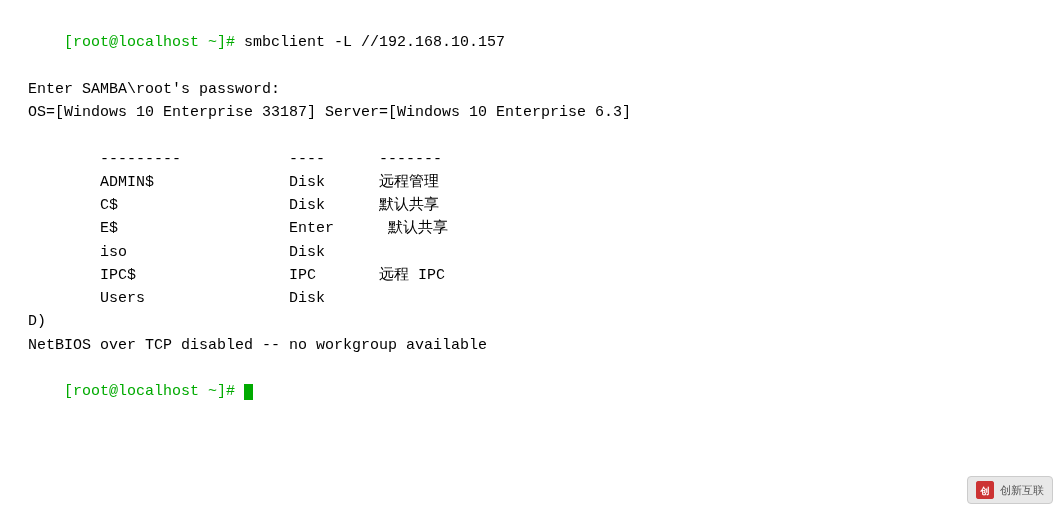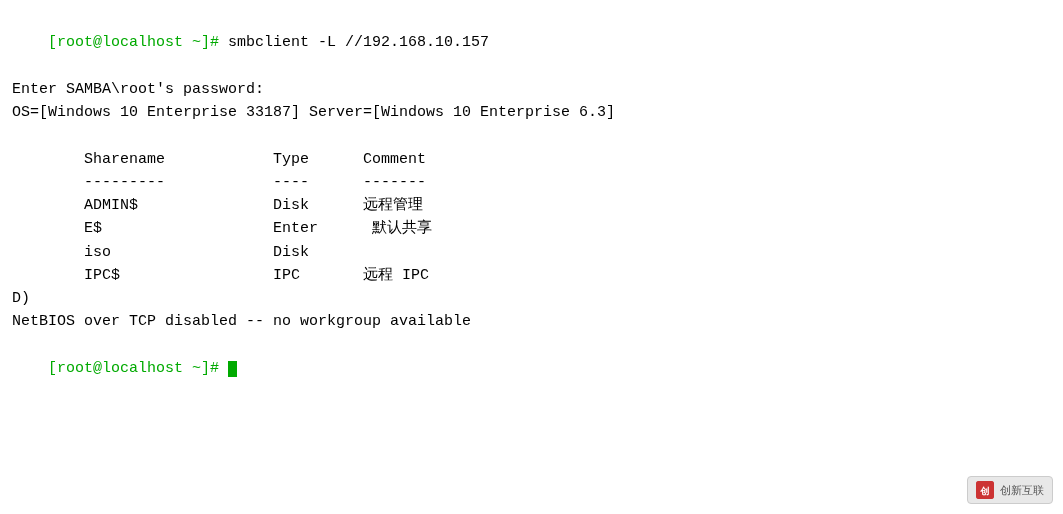--- a/index.html
+++ b/index.html
@@ -16,21 +16,21 @@
       height: 514px;
       overflow: hidden;
       position: relative;
     }
 
     .terminal {
       background-color: #ffffff;
       color: #000000;
       width: 100%;
       height: 100%;
-      padding: 8px 12px;
+      padding: 8px 28px;
       position: relative;
     }
 
     .line {
       white-space: pre;
       line-height: 1.55;
     }
 
     .prompt {
       color: #00aa00;
@@ -85,28 +85,29 @@
   <div class="line">
     <span class="prompt">[root@localhost ~]# </span><span class="command">smbclient -L //192.168.10.157</span>
   </div>
 
   <div class="line">Enter SAMBA\root's password:</div>
 
   <div class="line">OS=[Windows 10 Enterprise 33187] Server=[Windows 10 Enterprise 6.3]</div>
 
   <div class="line">&nbsp;</div>
 
-  <div class="line">        Sharename            Type      Comment</div>
 
   <div class="line">        ---------            ----      -------</div>
 
   <div class="line">        ADMIN$               Disk      远程管理</div>
+  <div class="line">        C$                   Disk      默认共享</div>
   <div class="line">        E$                   Enter      默认共享</div>
   <div class="line">        iso                  Disk      </div>
   <div class="line">        IPC$                 IPC       远程 IPC</div>
+  <div class="line">        Users                Disk      </div>
 
   <div class="line">D)</div>
 
   <div class="line">NetBIOS over TCP disabled -- no workgroup available</div>
 
   <div class="line">
     <span class="prompt">[root@localhost ~]# </span><span class="cursor"></span>
   </div>
 
   <div class="watermark">

